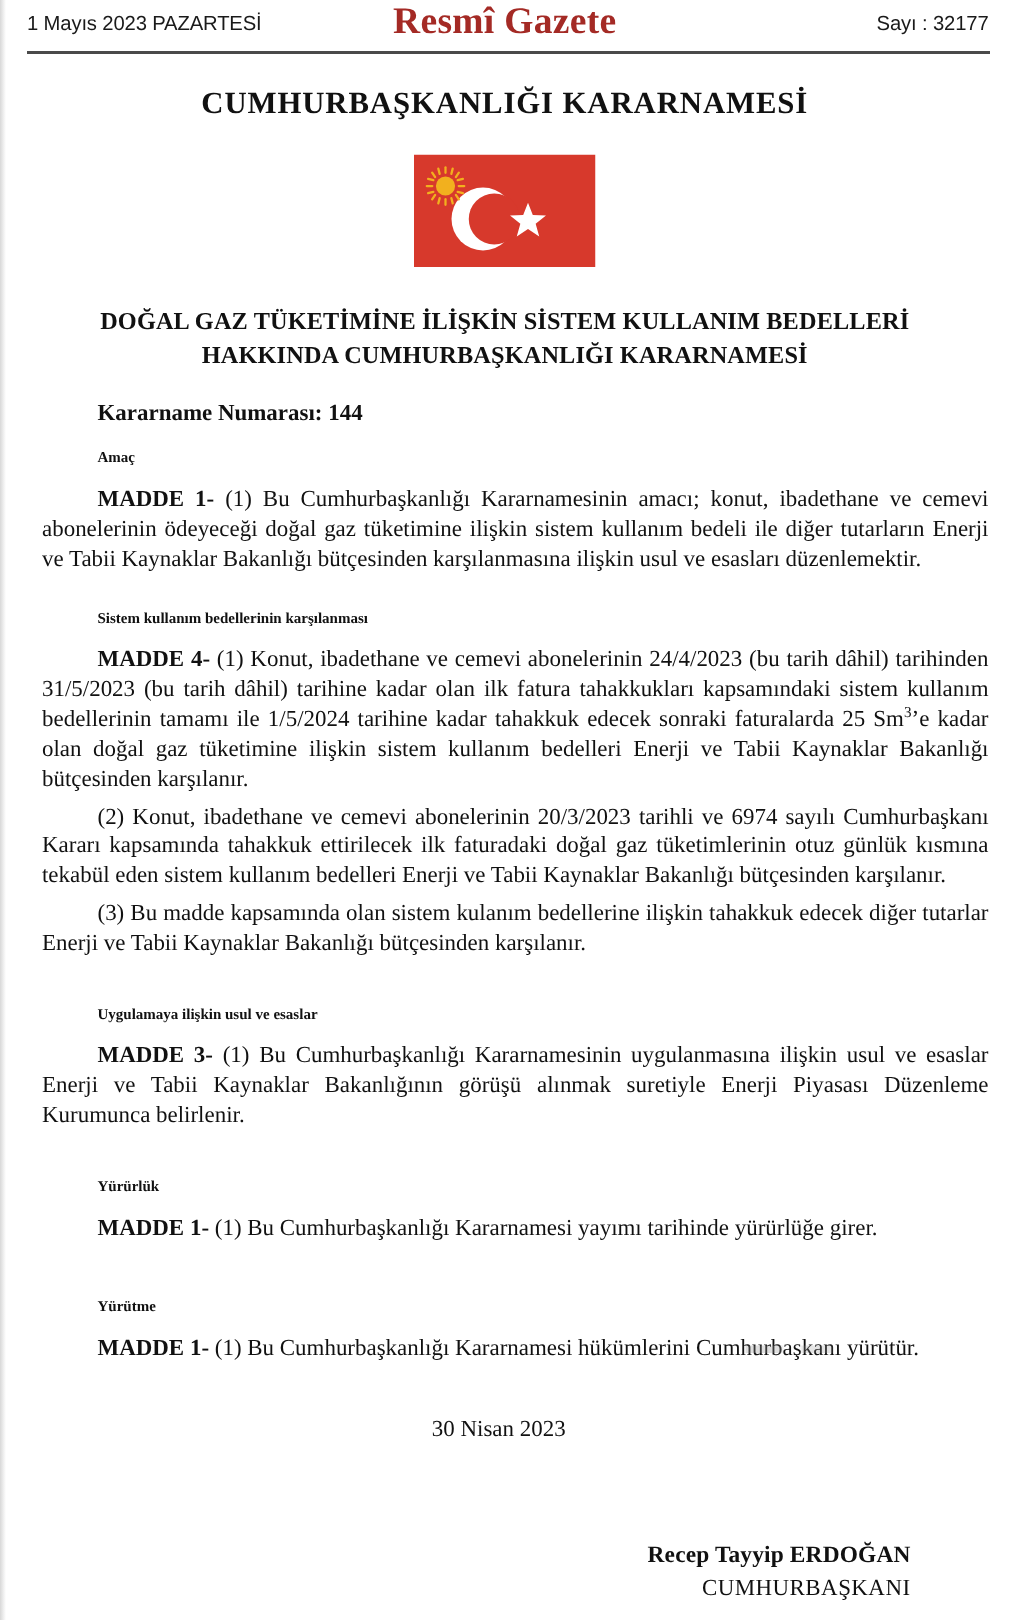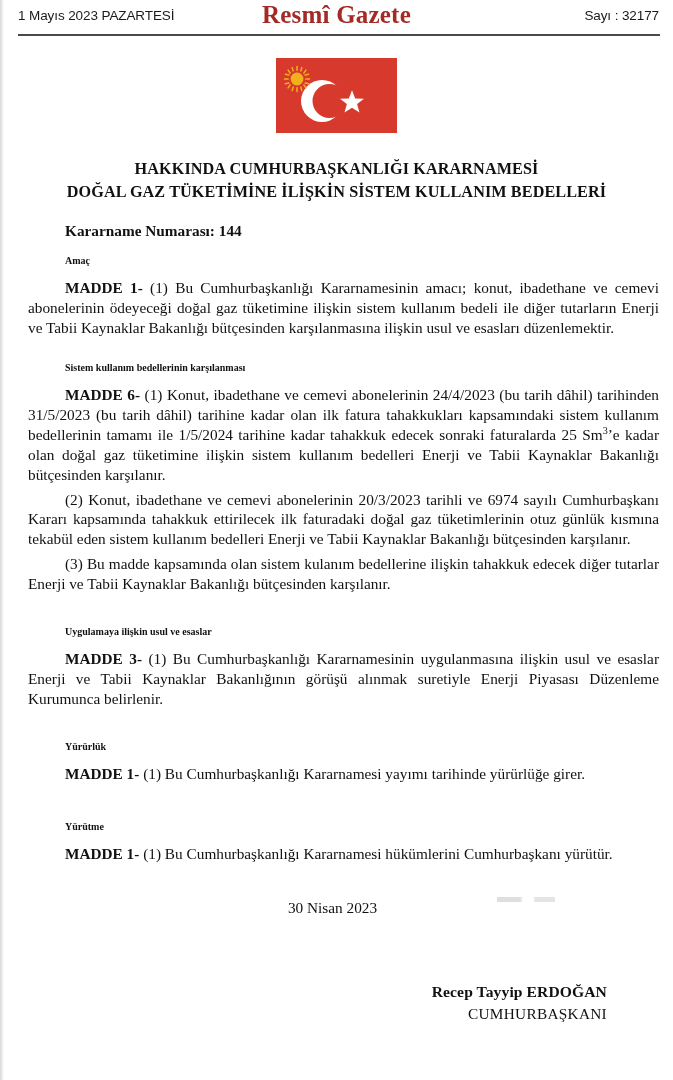--- a/index.html
+++ b/index.html
@@ -192,20 +192,21 @@
 
 <div class="page">
 
   <div class="masthead">
     <span class="masthead-date">1 Mayıs 2023 PAZARTESİ</span>
     <span class="masthead-title">Resmî Gazete</span>
     <span class="masthead-issue">Sayı : 32177</span>
   </div>
   <div class="masthead-rule"></div>
 
+  <div class="decree-kind">CUMHURBAŞKANLIĞI KARARNAMESİ</div>
 
   <div class="emblem-wrap">
     <svg class="emblem" viewBox="0 0 121 75">
       <rect x="0" y="0" width="121" height="75" fill="#d7392c"></rect>
 
       <g>
         <circle cx="46" cy="43" r="21" fill="#ffffff"></circle>
         <circle cx="53.5" cy="43" r="17" fill="#d7392c"></circle>
       </g>
 
@@ -227,43 +228,43 @@
         <line x1="8.5" y1="21" x2="12.2" y2="21"></line>
         <line x1="9.4" y1="16.2" x2="12.9" y2="17.1"></line>
         <line x1="12.1" y1="12.1" x2="14.1" y2="15.1"></line>
         <line x1="16.2" y1="9.4" x2="17.1" y2="12.9"></line>
       </g>
       <circle cx="21" cy="21" r="6.4" fill="#f2b01e"></circle>
     </svg>
   </div>
 
   <div class="doc-title">
+    <div>DOĞAL GAZ TÜKETİMİNE İLİŞKİN SİSTEM KULLANIM BEDELLERİ</div>
     <div>HAKKINDA CUMHURBAŞKANLIĞI KARARNAMESİ</div>
-    <div>DOĞAL GAZ TÜKETİMİNE İLİŞKİN SİSTEM KULLANIM BEDELLERİ</div>
   </div>
 
   <div class="body">
 
     <div class="decree-number">
       <span>Kararname Numarası:</span>
       <span class="num">144</span>
     </div>
 
     <div class="section-heading">Amaç</div>
     <p class="para">
       <span class="lbl">MADDE 1-</span>
       <span>(1)</span>
       <span>Bu Cumhurbaşkanlığı Kararnamesinin amacı; konut, ibadethane ve cemevi abonelerinin ödeyeceği doğal gaz tüketimine ilişkin sistem kullanım bedeli ile diğer tutarların Enerji ve Tabii Kaynaklar Bakanlığı bütçesinden karşılanmasına ilişkin usul ve esasları düzenlemektir.</span>
     </p>
 
     <div class="gap-sm"></div>
 
     <div class="section-heading tight">Sistem kullanım bedellerinin karşılanması</div>
     <p class="para">
-      <span class="lbl">MADDE 6-</span>
+      <span class="lbl">MADDE 4-</span>
       <span>(1)</span>
       <span>Konut, ibadethane ve cemevi abonelerinin 24/4/2023 (bu tarih dâhil) tarihinden 31/5/2023 (bu tarih dâhil) tarihine kadar olan ilk fatura tahakkukları kapsamındaki sistem kullanım bedellerinin tamamı ile 1/5/2024 tarihine kadar tahakkuk edecek sonraki faturalarda 25 Sm</span><sup>3</sup><span>’e kadar olan doğal gaz tüketimine ilişkin sistem kullanım bedelleri Enerji ve Tabii Kaynaklar Bakanlığı bütçesinden karşılanır.</span>
     </p>
     <p class="para">
       <span>(2)</span>
       <span>Konut, ibadethane ve cemevi abonelerinin 20/3/2023 tarihli ve 6974 sayılı Cumhurbaşkanı Kararı kapsamında tahakkuk ettirilecek ilk faturadaki doğal gaz tüketimlerinin otuz günlük kısmına tekabül eden sistem kullanım bedelleri Enerji ve Tabii Kaynaklar Bakanlığı bütçesinden karşılanır.</span>
     </p>
     <p class="para">
       <span>(3)</span>
       <span>Bu madde kapsamında olan sistem kulanım bedellerine ilişkin tahakkuk edecek diğer tutarlar Enerji ve Tabii Kaynaklar Bakanlığı bütçesinden karşılanır.</span>

